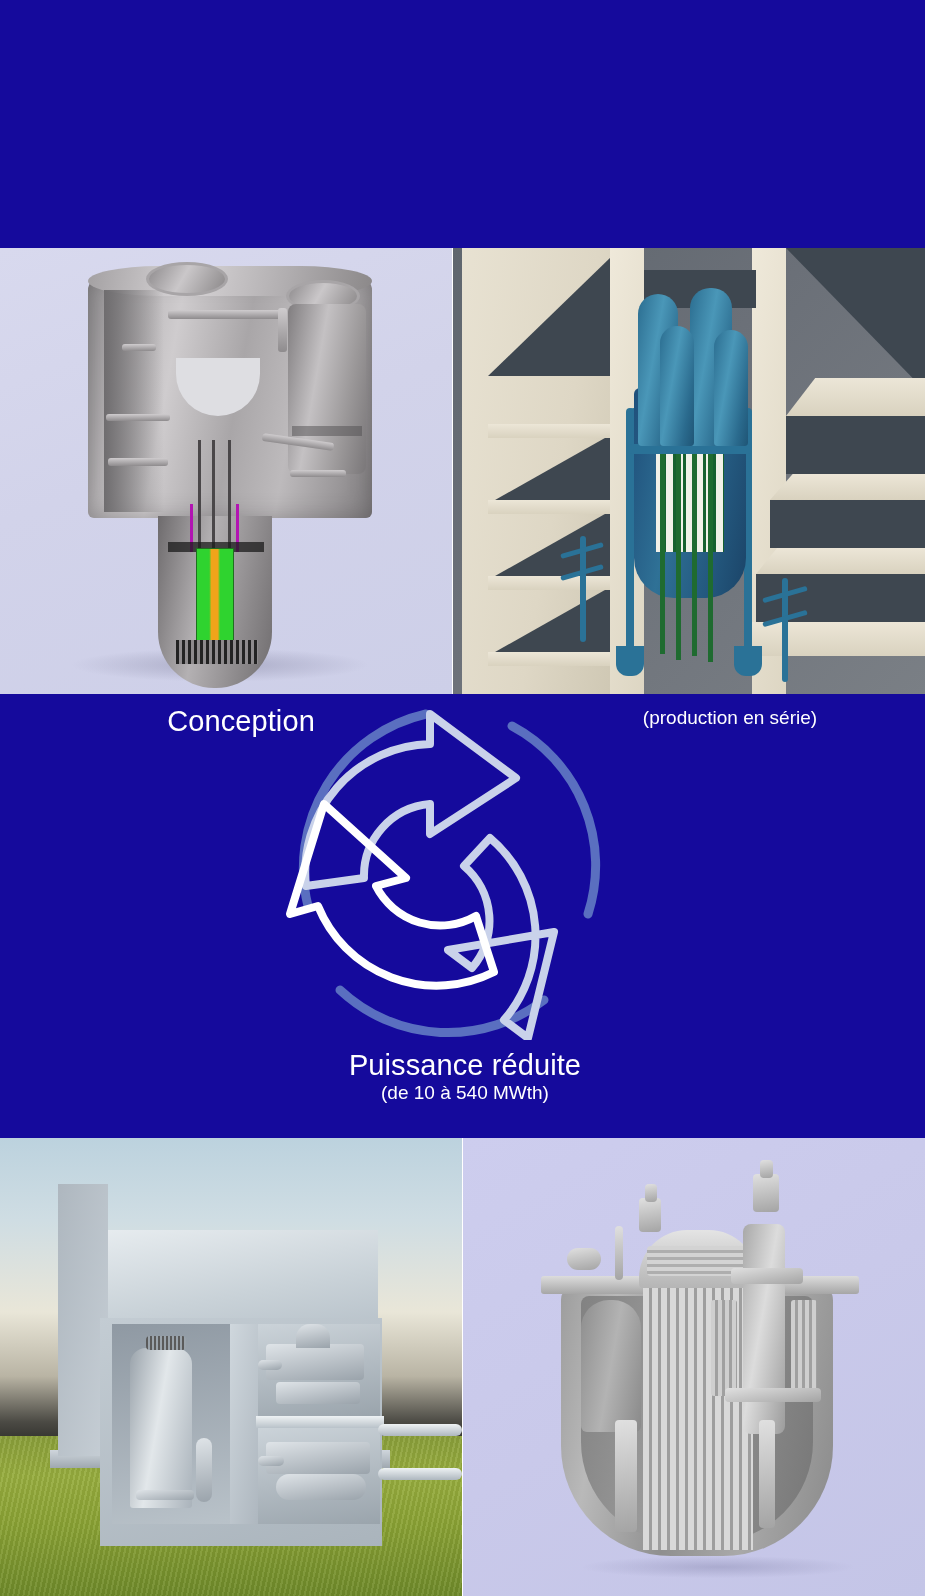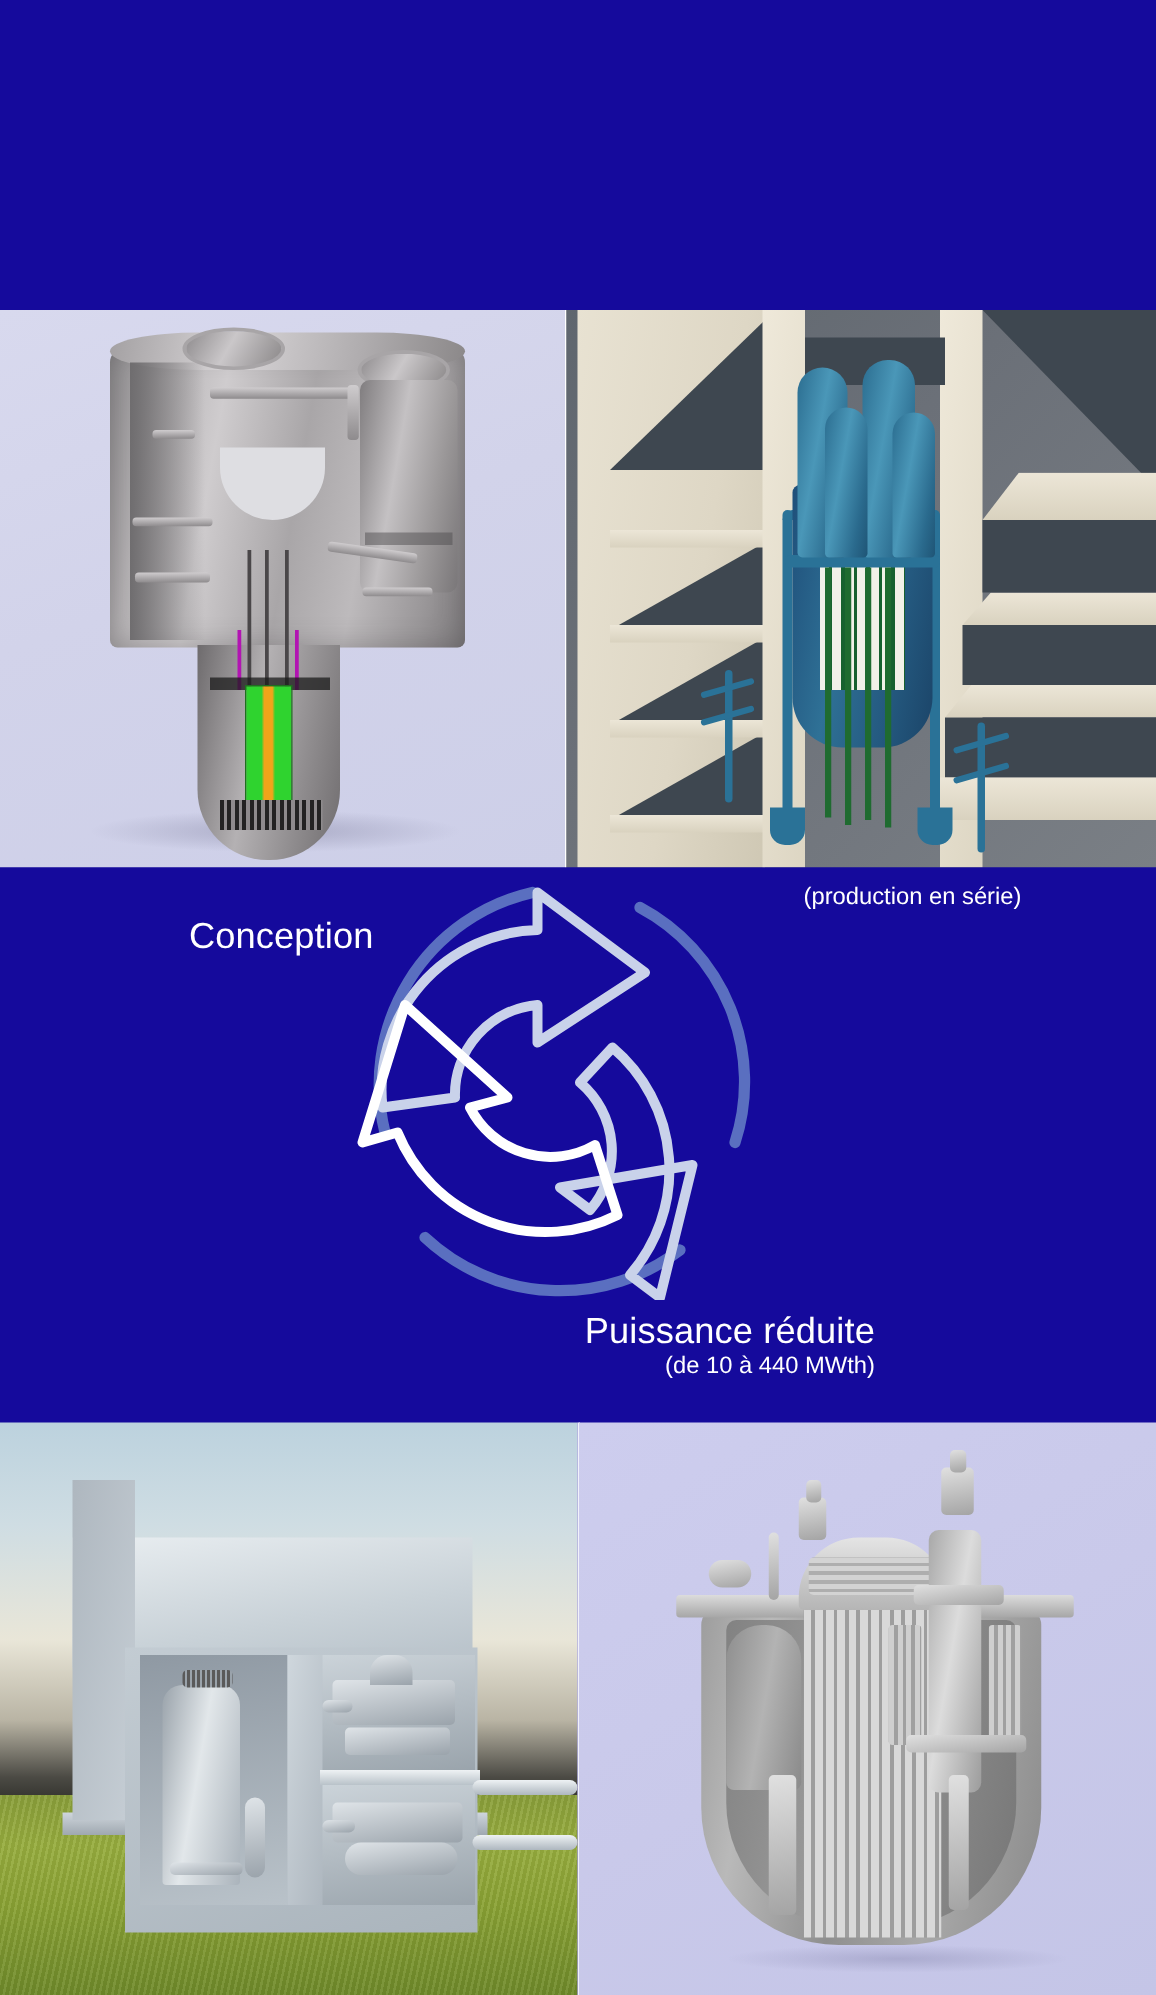--- a/index.html
+++ b/index.html
@@ -82,23 +82,23 @@
   .blue-pipe { position:absolute; background:#2a7297; border-radius:4px; }
   .blue-rod { position:absolute; width:5px; background:#1f6b30; }
 
   
   .band { position:absolute; left:0; top:694px; width:925px; height:444px; background:#150A9C; }
 
   .lbl { position:absolute; color:#ffffff; text-align:center; line-height:1.06; }
   .lbl .main { font-size:29px; font-weight:400; letter-spacing:.1px; display:block; white-space:nowrap; }
   .lbl .sub  { font-size:19px; font-weight:400; display:block; white-space:nowrap; margin-top:2px; }
 
-  .lbl-tl { left:60px; top:12px; width:330px;margin-top:28px; }
+  .lbl-tl { left:76px; top:12px; width:330px; }
   .lbl-tr { left:540px; top:12px; width:380px; }
-  .lbl-b  { left:230px; top:356px; width:470px;text-align:right; }
+  .lbl-b  { left:230px; top:356px; width:470px; }
 
   .cycle { position:absolute; left:278px; top:6px; width:340px; height:340px; }
   .cycle svg { display:block; width:340px; height:340px; }
 
   
   .row-bot { position:absolute; left:0; top:1138px; width:925px; height:458px; }
   .photo-bl { position:absolute; left:0; top:0; width:462px; height:458px; overflow:hidden;
      background:linear-gradient(180deg,#bcd2de 0%,#cfdde3 18%,#e9e6d8 38%,#b9b4a4 52%,#4b4a44 62%,#1c1c18 70%,#141410 74%); }
   .photo-br { position:absolute; left:463px; top:0; width:462px; height:458px; overflow:hidden;
      background:linear-gradient(150deg,#cdcdee 0%,#c9c9ea 50%,#c4c5e7 100%); }
@@ -300,21 +300,21 @@
     <div class="lbl lbl-tl">
       <span class="main">Conception</span>
     </div>
 
     <div class="lbl lbl-tr">
       <span class="sub">(production en série)</span>
     </div>
 
     <div class="lbl lbl-b">
       <span class="main">Puissance réduite</span>
-      <span class="sub">(de 10 à 440 MWth)</span>
+      <span class="sub">(de 10 à 540 MWth)</span>
     </div>
   </div>
 
   <div class="row-bot">
 
     <div class="photo photo-bl">
       <div class="grass"></div>
 
       <div class="bld-slab"></div>
       <div class="bld-roof"></div>

